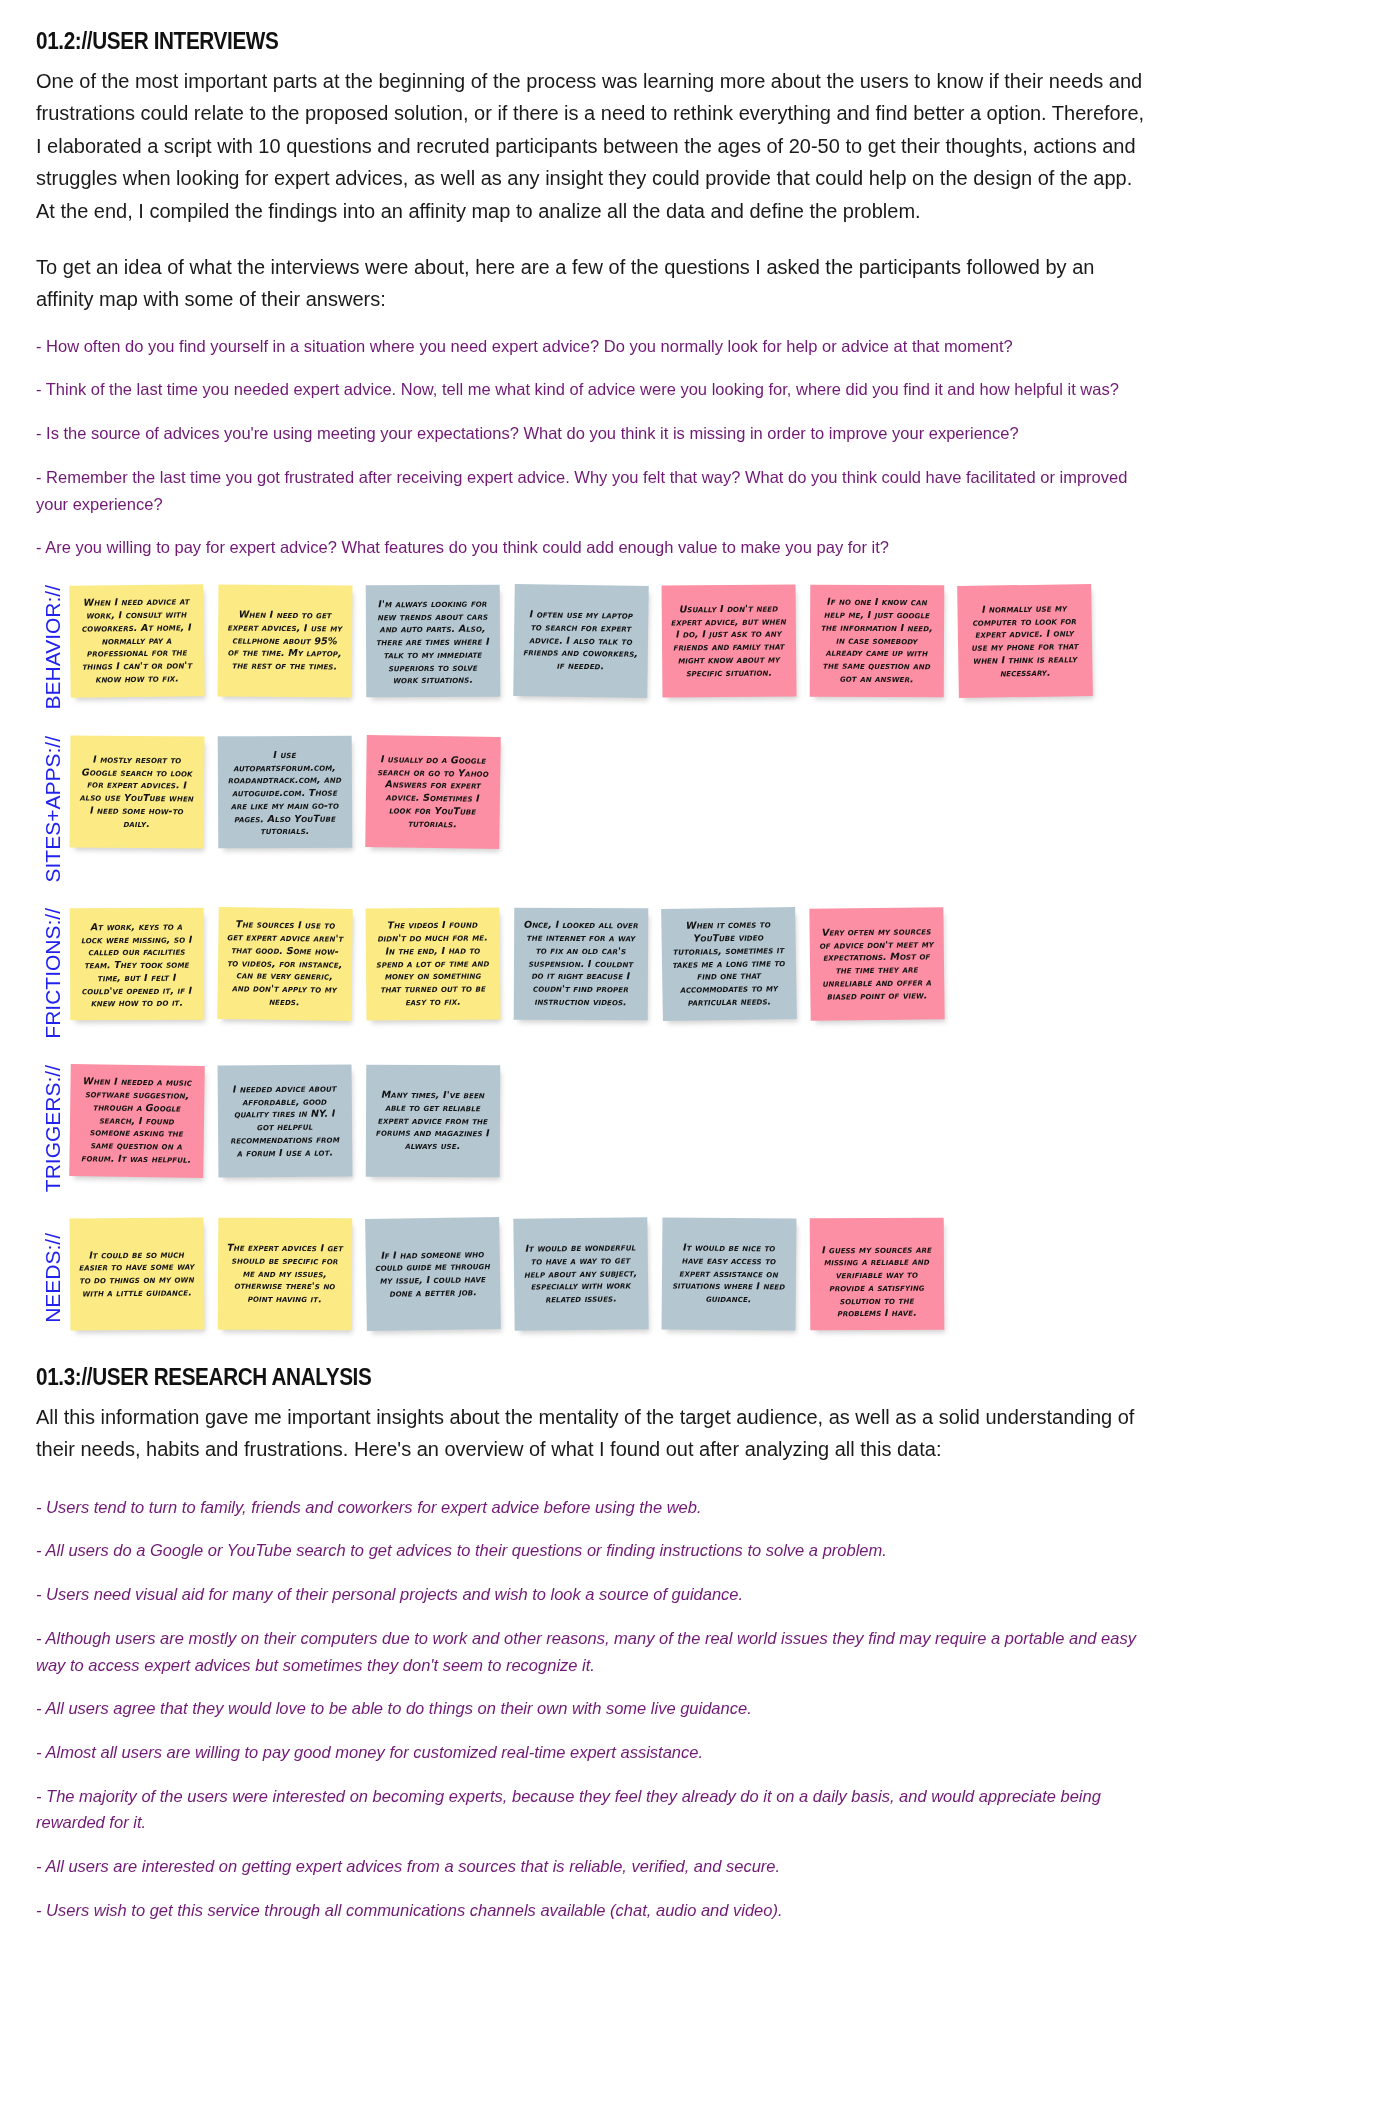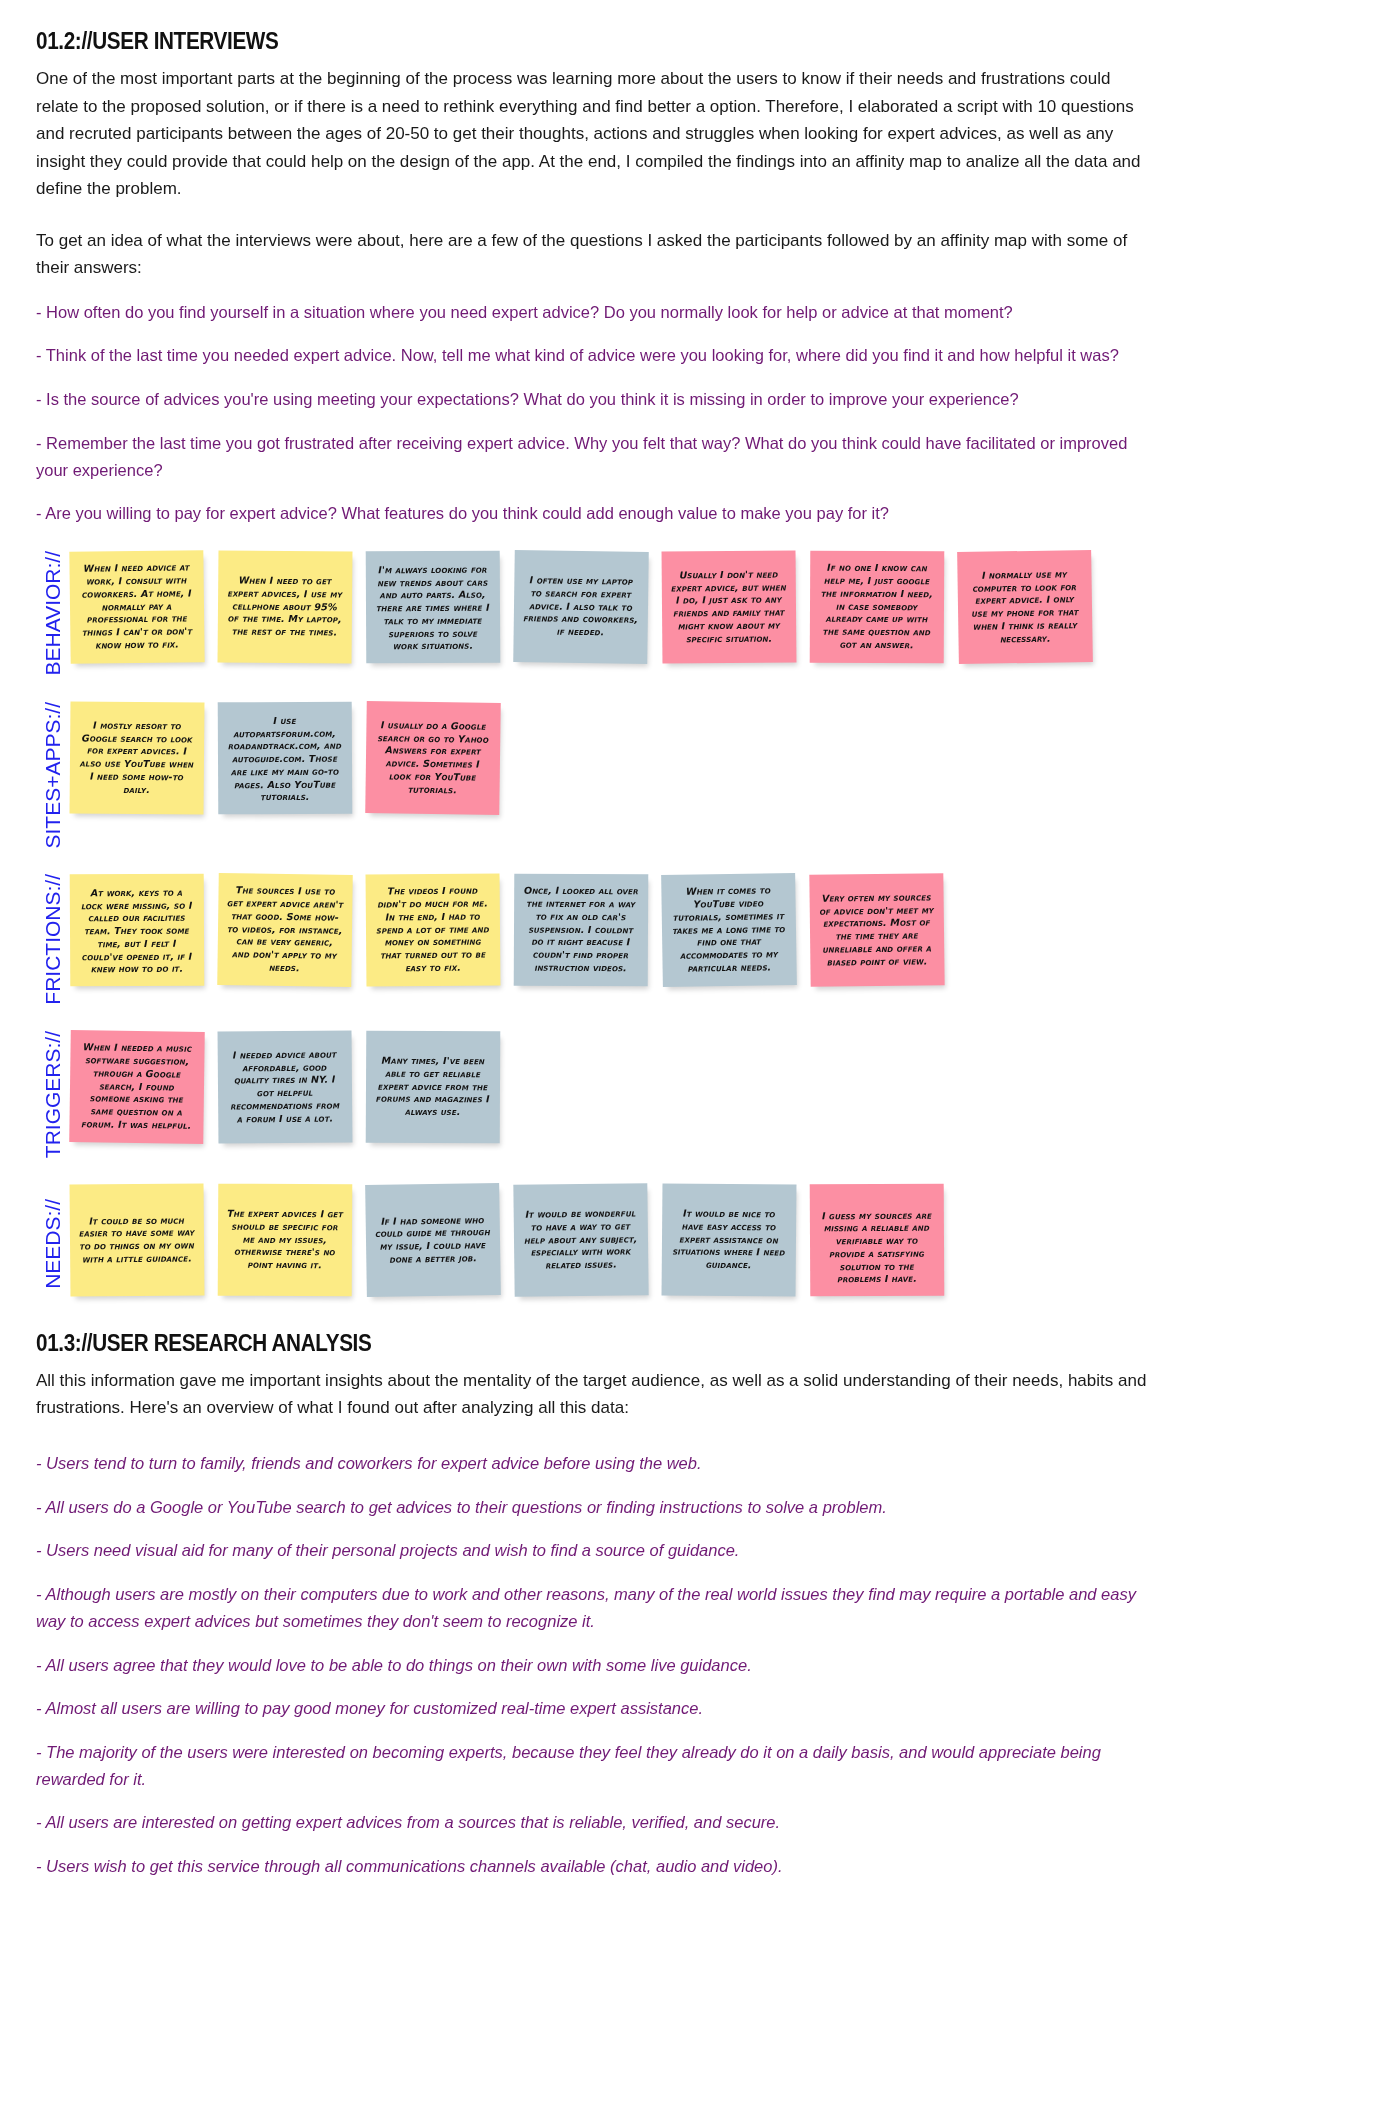--- a/index.html
+++ b/index.html
@@ -27,21 +27,21 @@
     font-size: 23px;
     letter-spacing: -0.4px;
     color: #111111;
     margin: 0 0 10px 0;
     transform: scaleX(0.9);
     transform-origin: left center;
   }
 
   
   .body-text {
-    font-size: 17px;
+    font-size: 20px;
     line-height: 1.62;
     color: #1a1a1a;
     margin: 0 0 0 0;
     max-width: 1330px;
   }
   .blue-line {
     font-size: 16.5px;
     line-height: 1.62;
     color: #701a75;
     margin: 0;
@@ -264,21 +264,21 @@
 
   <p class="body-text">All this information gave me important insights about the mentality of the target audience, as well as a solid understanding of their needs, habits and frustrations. Here's an overview of what I found out after analyzing all this data:</p>
 
   <div class="gap-md"></div>
 
   <div id="findings-list" class="bottom-list">
       <p class="blue-line">- Users tend to turn to family, friends and coworkers for expert advice before using the web.</p>
       <div class="gap-sm"></div>
       <p class="blue-line">- All users do a Google or YouTube search to get advices to their questions or finding instructions to solve a problem.</p>
       <div class="gap-sm"></div>
-      <p class="blue-line">- Users need visual aid for many of their personal projects and wish to find a source of guidance.</p>
+      <p class="blue-line">- Users need visual aid for many of their personal projects and wish to look a source of guidance.</p>
       <div class="gap-sm"></div>
       <p class="blue-line">- Although users are mostly on their computers due to work and other reasons, many of the real world issues they find may require a portable and easy way to access expert advices but sometimes they don't seem to recognize it.</p>
       <div class="gap-sm"></div>
       <p class="blue-line">- All users agree that they would love to be able to do things on their own with some live guidance.</p>
       <div class="gap-sm"></div>
       <p class="blue-line">- Almost all users are willing to pay good money for customized real-time expert assistance.</p>
       <div class="gap-sm"></div>
       <p class="blue-line">- The majority of the users were interested on becoming experts, because they feel they already do it on a daily basis, and would appreciate being rewarded for it.</p>
       <div class="gap-sm"></div>
       <p class="blue-line">- All users are interested on getting expert advices from a sources that is reliable, verified, and secure.</p>

